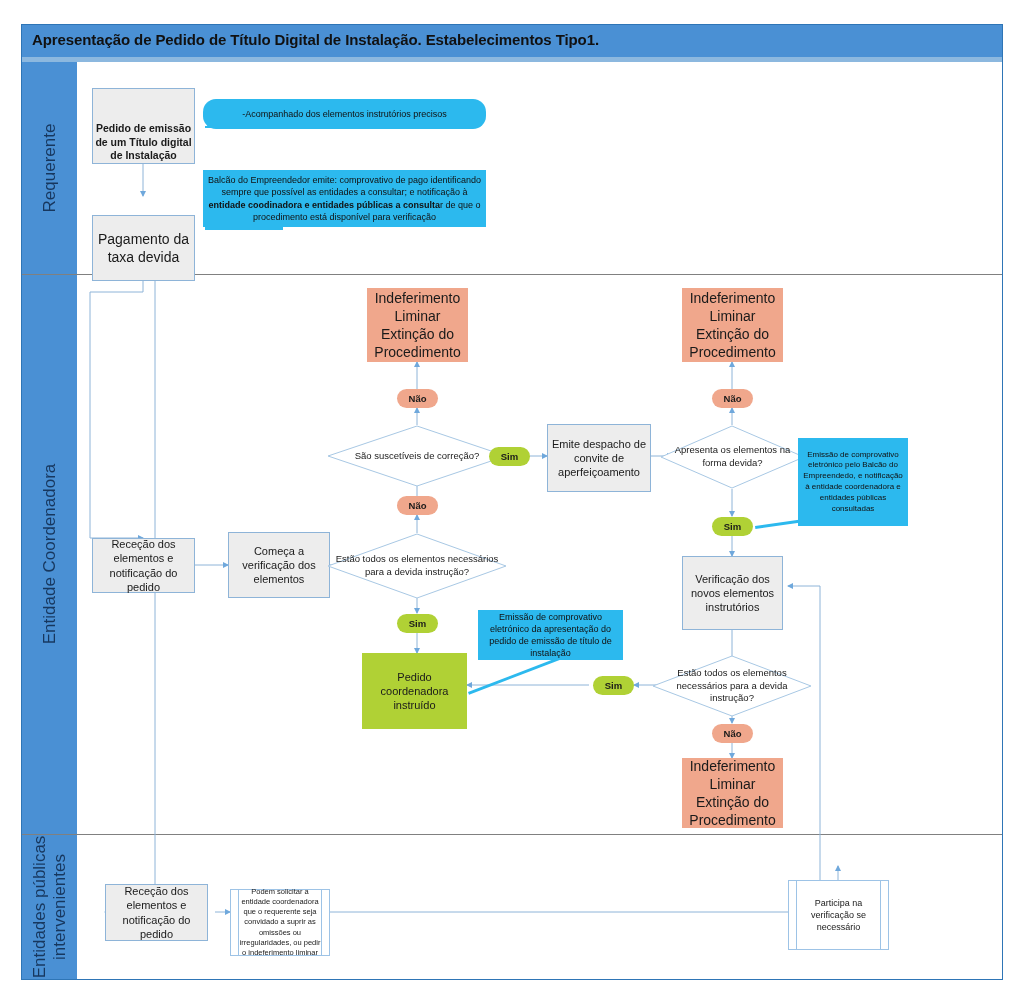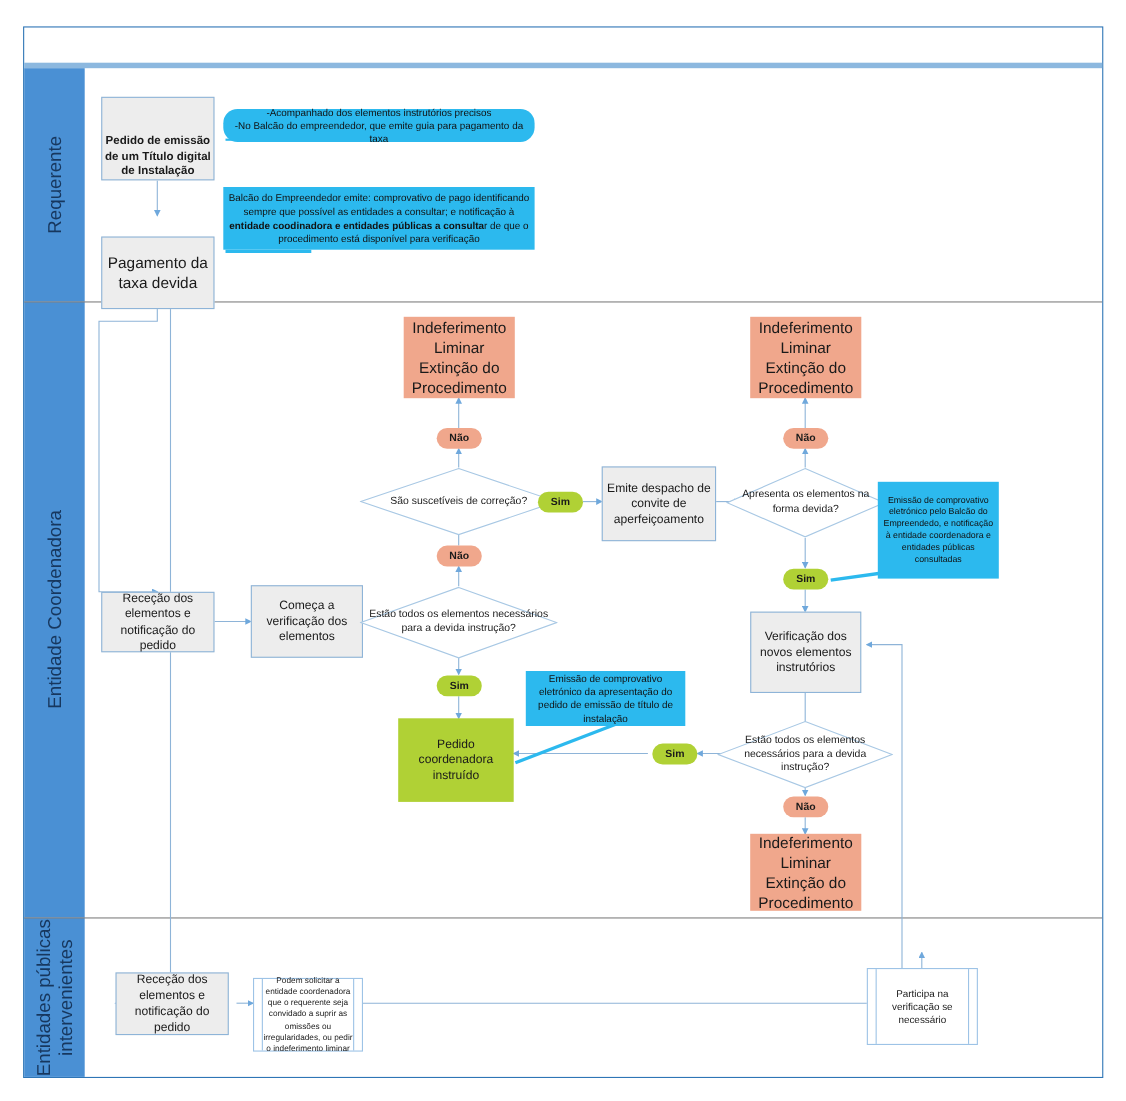--- a/index.html
+++ b/index.html
@@ -179,20 +179,23 @@
     transform-origin:0 0;
   }
 </style>
 </head>
 <body>
 
 <div id="page">
 
   <div class="diagram-frame"></div>
 
+  <div class="title-bar">
+    <div class="title-text">Apresentação de Pedido de Título Digital de Instalação. Estabelecimentos Tipo1.</div>
+  </div>
   <div class="title-underbar"></div>
 
   <div class="lane-header" style="top:62px;height:212px;">
     <span>Requerente</span>
   </div>
   <div class="lane-header" style="top:274px;height:560px;">
     <span>Entidade Coordenadora</span>
   </div>
   <div class="lane-header two-line" style="top:834px;height:145px;">
     <span>Entidades públicas intervenientes</span>
@@ -263,21 +266,20 @@
   <div class="node node-process bold" style="left:92px;top:88px;width:103px;height:76px;">
     <span>Pedido de emissão de um Título digital de Instalação</span>
   </div>
 
   <div class="node node-process plain-large" style="left:92px;top:196px;width:103px;height:66px;margin-top:19px;">
     <span>Pagamento da taxa devida</span>
   </div>
 
   <div class="node node-note" style="left:203px;top:99px;width:283px;height:30px;flex-direction:column;border-radius:13px;">
     <span>-Acompanhado dos elementos instrutórios precisos</span>
-    <span>-No Balcão do empreendedor, que emite guia para pagamento da taxa</span>
   </div>
 
   <div class="node node-note" style="left:203px;top:170px;width:283px;height:57px;">
     <span><span>Balcão do Empreendedor emite: comprovativo de pago identificando sempre que possível as entidades a consultar; e notificação à </span><b>entidade coodinadora e entidades públicas a consulta</b><span>r de que o procedimento está disponível para verificação</span></span>
   </div>
 
   <div class="node node-process" style="left:92px;top:538px;width:103px;height:55px;">
     <span>Receção dos elementos e notificação do pedido</span>
   </div>
 

